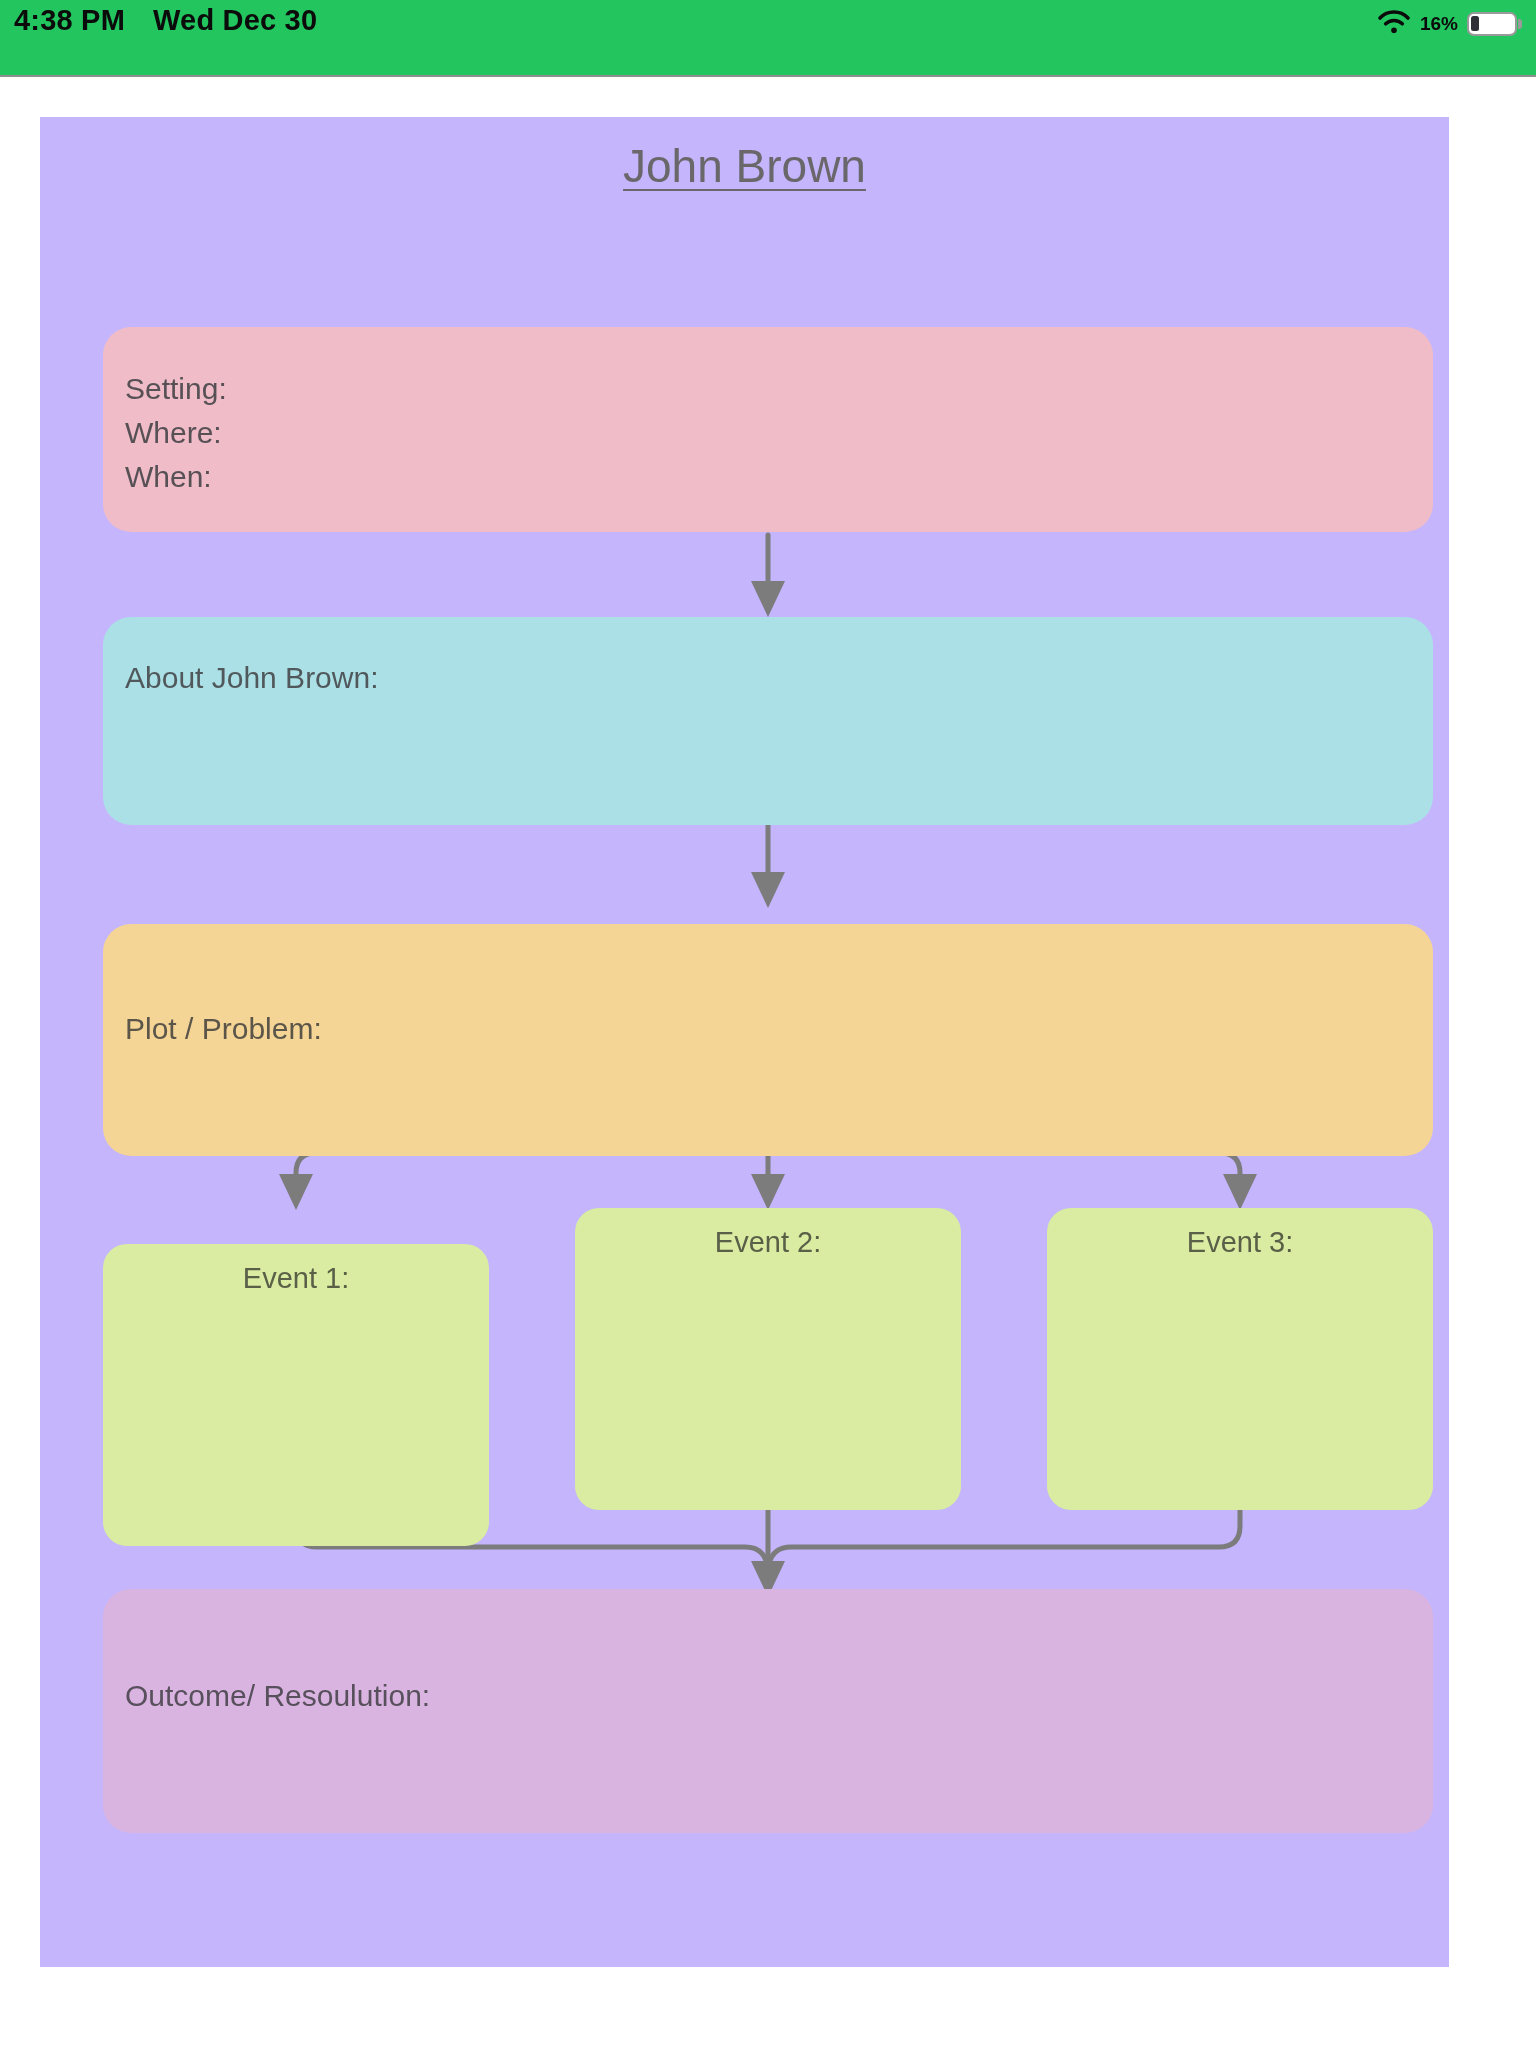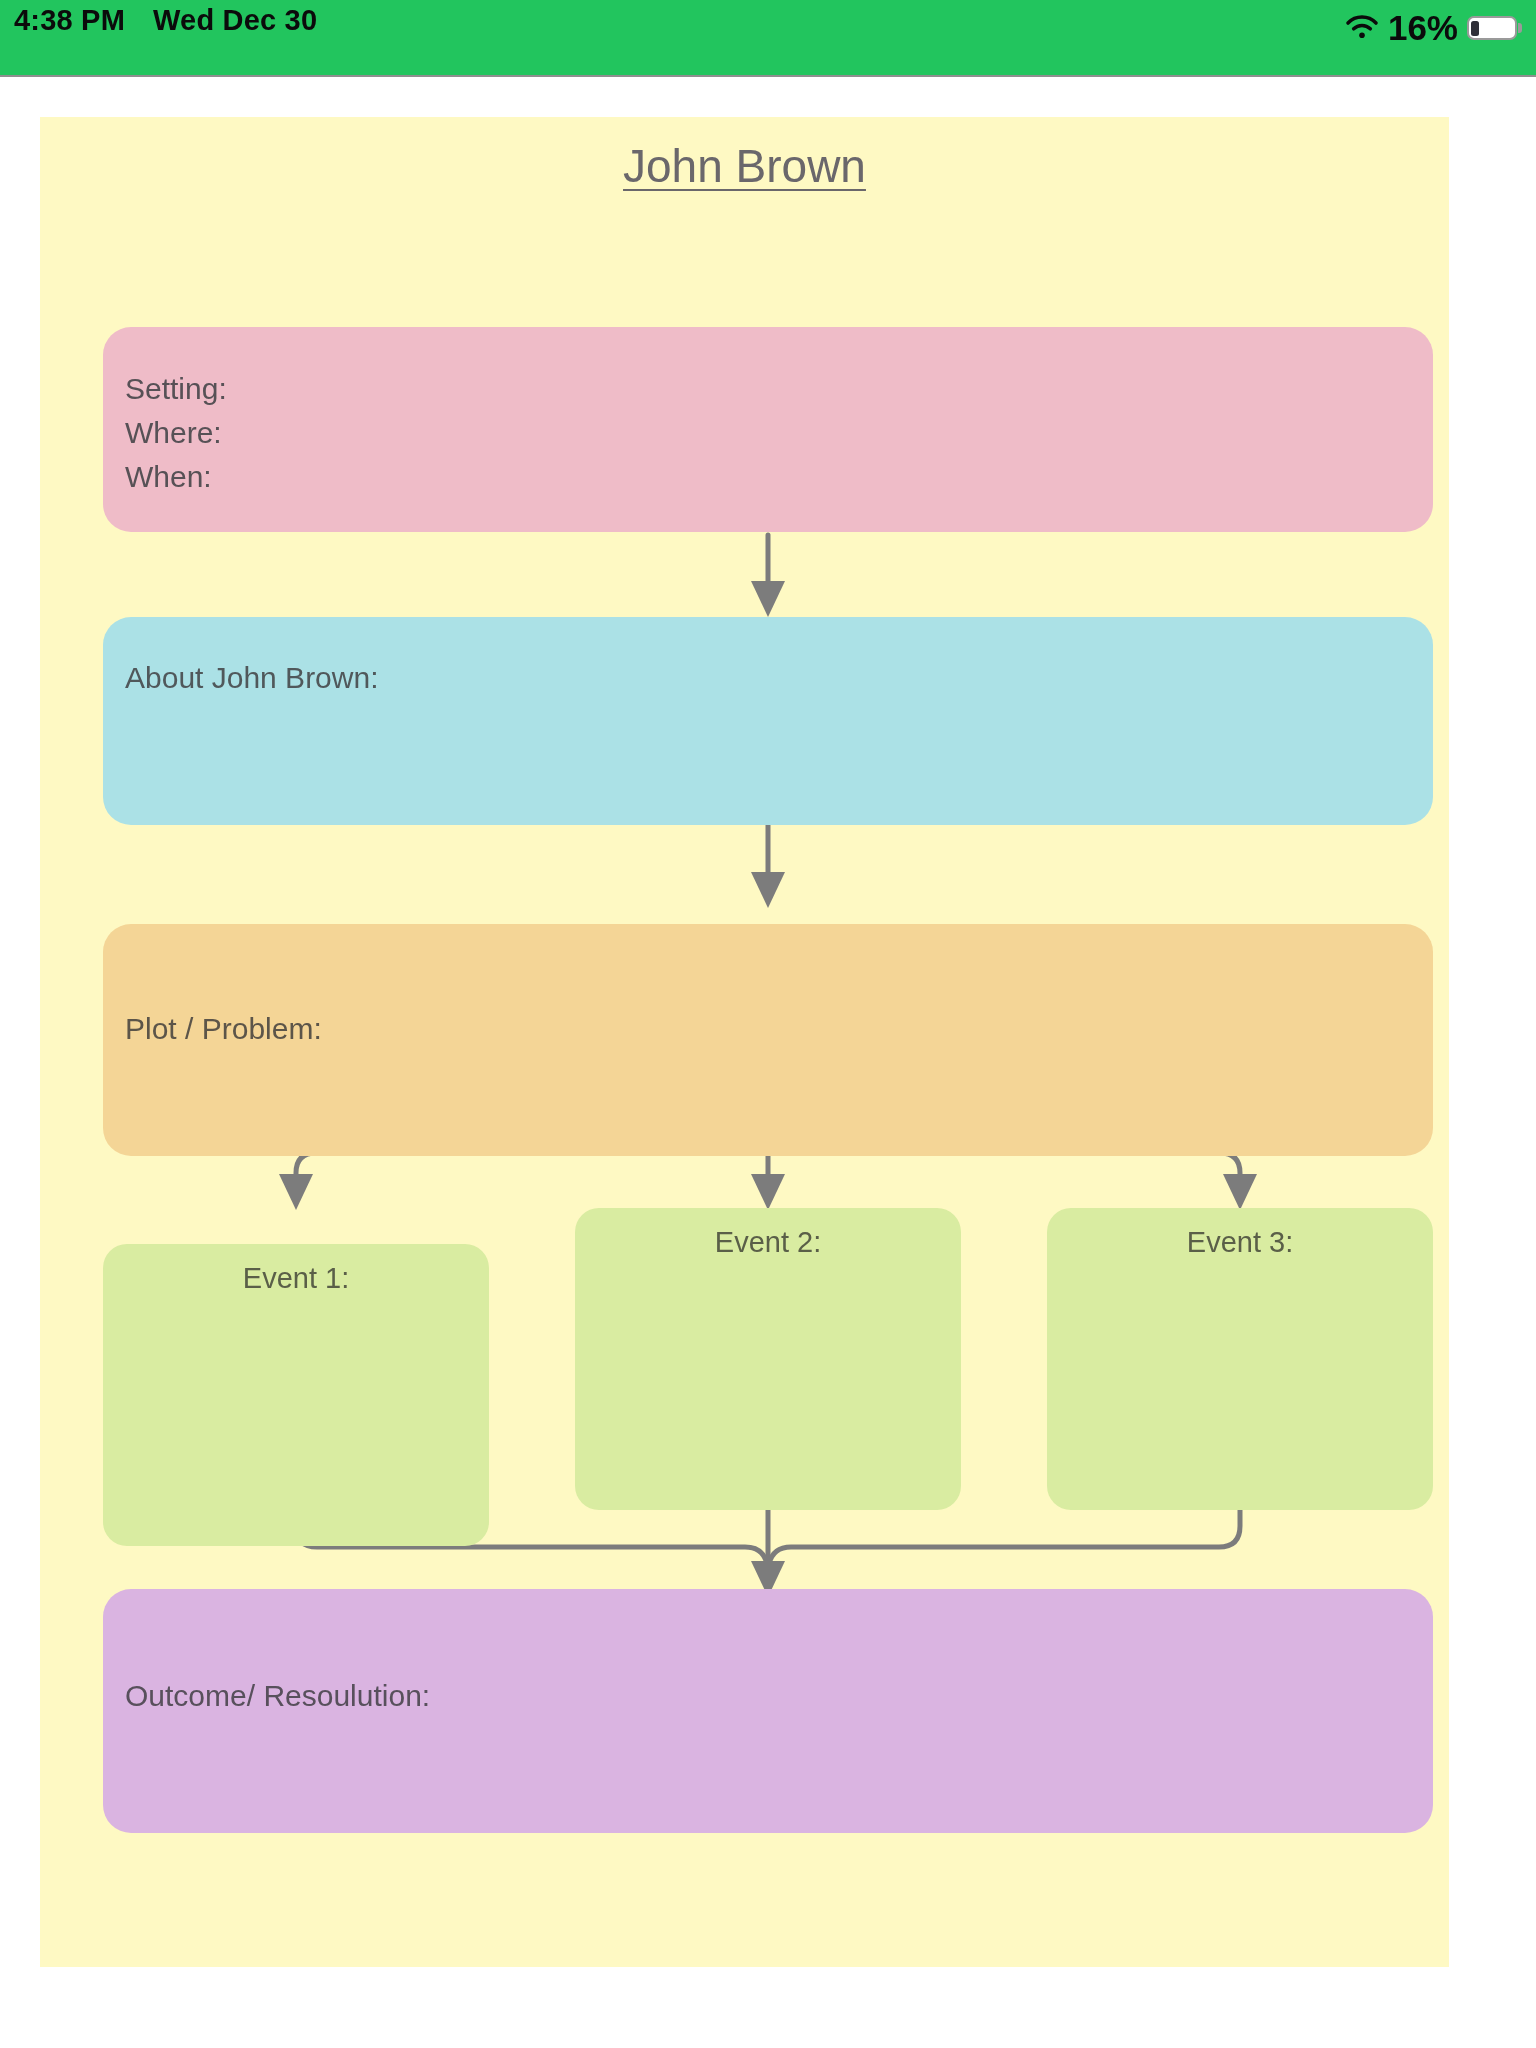--- a/index.html
+++ b/index.html
@@ -21,21 +21,21 @@
   .time-row {
     position:absolute; top:4px; left:14px;
     display:flex; gap:28px;
     font-size:29px; font-weight:600; color:#0b0b0b;
     letter-spacing:0.2px;
   }
   .right-cluster {
     position:absolute; top:8px; right:14px;
     display:flex; align-items:center; gap:9px;
   }
-  .pct { font-size:35px; font-weight:600; color:#0b0b0b; }
+  .pct { font-size:19px; font-weight:600; color:#0b0b0b; }
   .battery { display:flex; align-items:center; }
   .battery-body {
     width:50px; height:24px;
     border:2px solid #9a9a9a; border-radius:7px;
     background:#ffffff; display:flex; align-items:center; padding:2px;
     box-sizing:border-box;
   }
   .battery-level {
     width:8px; height:15px; border-radius:2.5px;
     background:#2f2f38;
@@ -48,21 +48,21 @@
   .url-row {
     position:absolute; top:34px; left:0; width:100%;
     display:flex; justify-content:center; align-items:center; gap:9px;
     font-size:27px; color:#0b0b0b;
   }
 
   
   .card {
     position:absolute; left:40px; top:117px;
     width:1409px; height:1850px;
-    background:#fef9c3;
+    background:#c4b5fd;
   }
   .doc-title {
     position:absolute; top:22px; left:0; width:100%;
     text-align:center;
     font-size:46px; color:#6a676b;
   }
   .doc-title span {
     text-decoration:underline;
     text-decoration-thickness:2px;
     text-underline-offset:7px;

